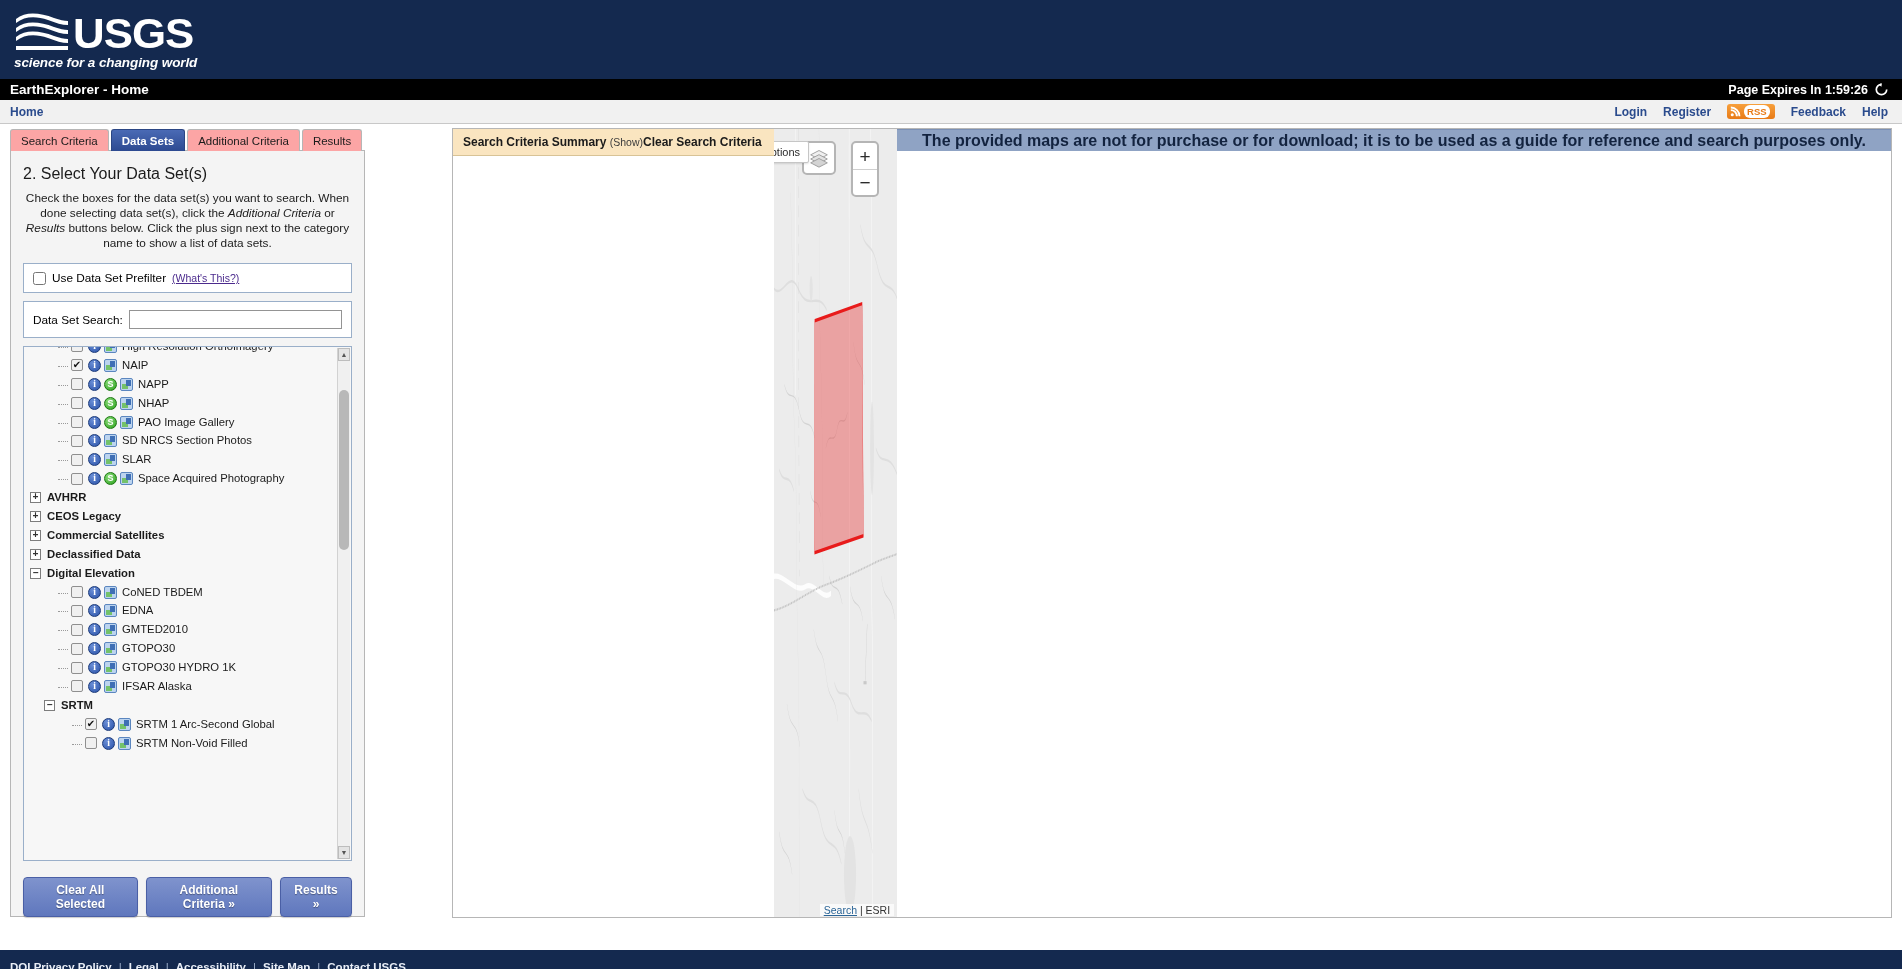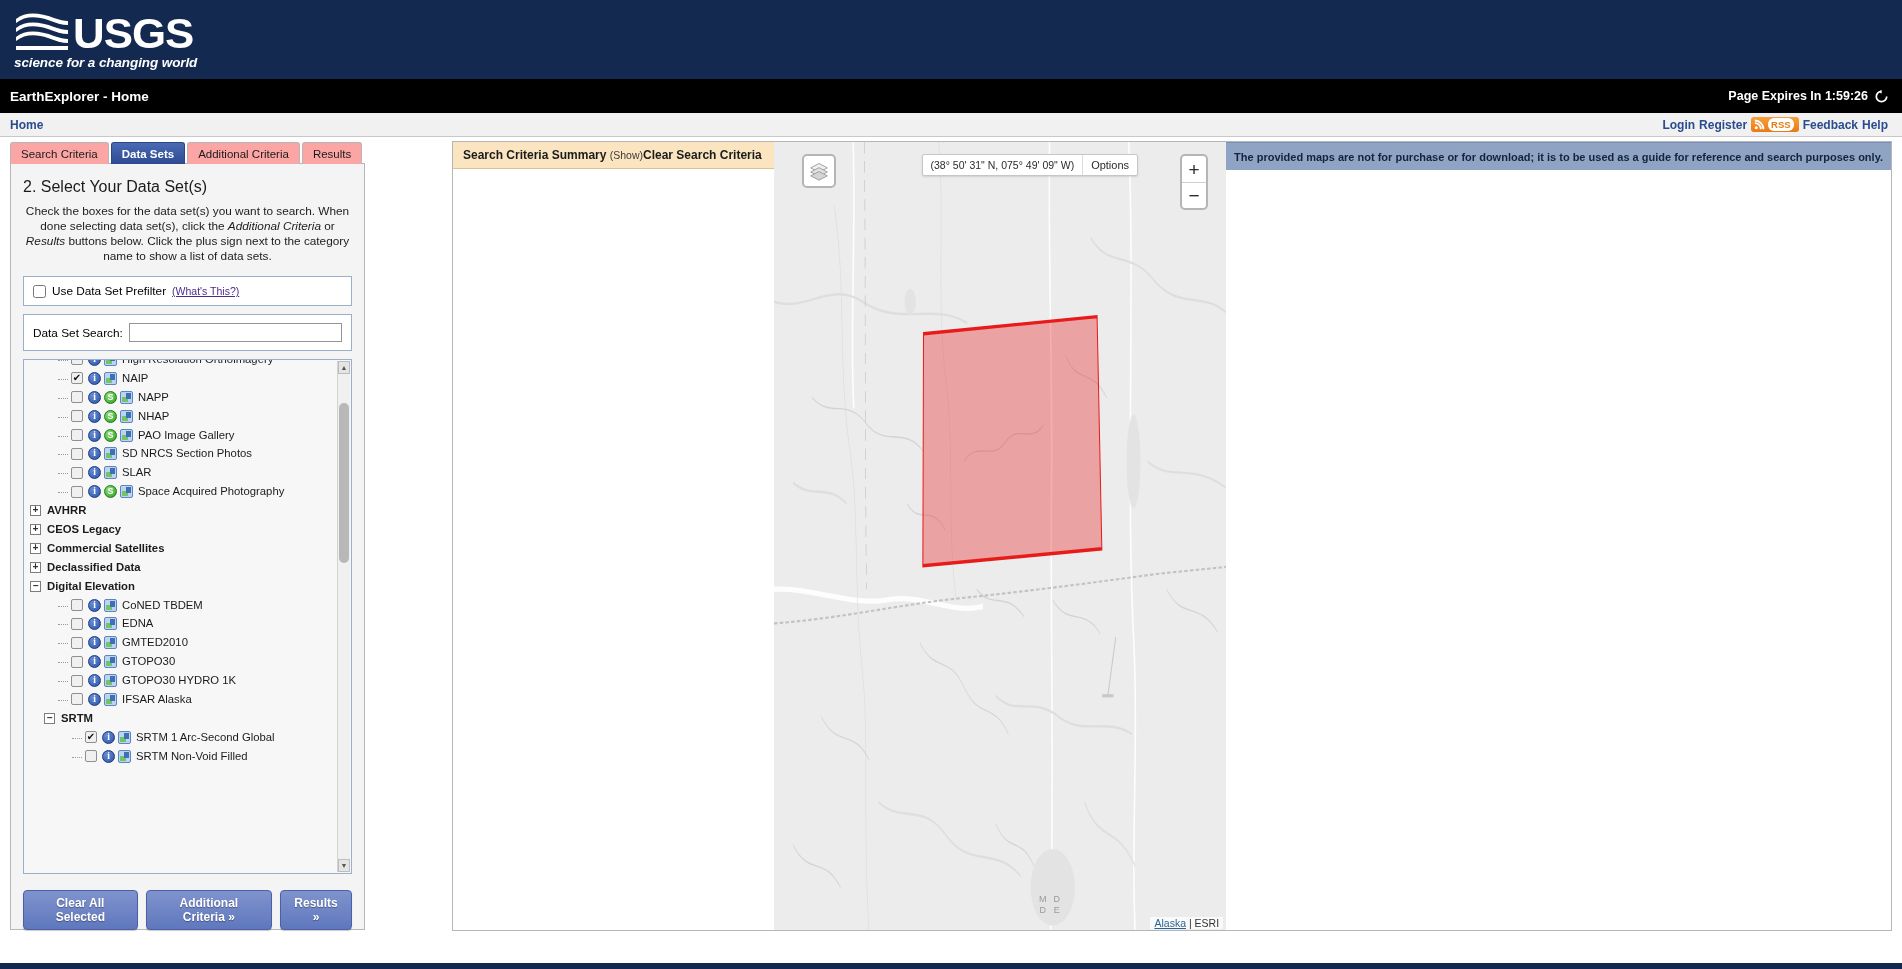--- a/index.html
+++ b/index.html
@@ -43,21 +43,21 @@
   .usgs-logo .tagline {
     font-size: 13.5px;
     font-style: italic;
     font-weight: bold;
     margin-top: 2px;
     letter-spacing: -0.1px;
   }
 
   
   .title-bar {
-    height: 34px;
+    height: 21px;
     background: #000000;
     color: #ffffff;
     display: flex;
     align-items: center;
     justify-content: space-between;
     padding: 0 14px 0 10px;
     font-size: 13.5px;
     font-weight: bold;
   }
   .title-bar .expiry {
@@ -77,21 +77,21 @@
     align-items: center;
     justify-content: space-between;
     padding: 0 14px 0 10px;
     font-size: 12px;
   }
   .nav-bar a {
     color: #2a4b8d;
     text-decoration: none;
     font-weight: bold;
   }
-  .nav-right { display: flex; align-items: center; gap: 4px; }
+  .nav-right { display: flex; align-items: center; gap: 16px; }
   .rss-badge {
     display: inline-flex;
     align-items: center;
     gap: 3px;
     background: #f08a24;
     background: linear-gradient(#f7a03c, #e87a16);
     border-radius: 3px;
     padding: 1px 5px 1px 3px;
     color: #fff;
     font-weight: bold;
@@ -496,27 +496,27 @@
     position: absolute;
     right: 3px; bottom: 1px;
     font-size: 10.5px;
     color: #333;
     background: rgba(255,255,255,0.75);
     padding: 0 4px;
   }
   .attrib a { color: #2a6496; }
 
   .map-note {
-    height: 28px;
+    height: 22px;
     background: #8fa3c4;
     border-top: 1px solid #7b90b5;
     display: flex;
     align-items: center;
-    padding: 0 8px;
-    font-size: 11px;
+    padding: 0 25px;
+    font-size: 16px;
     font-weight: bold;
     color: #13233f;
   }
 
   
   .footer {
     height: 33px;
     background: #14294f;
     display: flex;
     align-items: center;
@@ -841,21 +841,21 @@
 
       <div class="zoom-ctl">
         <div class="zoom-btn plus">+</div>
         <div class="zoom-btn minus">−</div>
       </div>
 
       <div class="state-label">MD</div>
       <div class="state-label two">DE</div>
 
       <div class="attrib">
-        <a href="#">Alaska</a>
+        <a href="#">Search</a>
         <span>|</span>
         <span>ESRI</span>
       </div>
     </div>
 
     <div class="map-note">The provided maps are not for purchase or for download; it is to be used as a guide for reference and search purposes only.</div>
   </div>
 </div>
 
 <div class="footer" id="footer">

